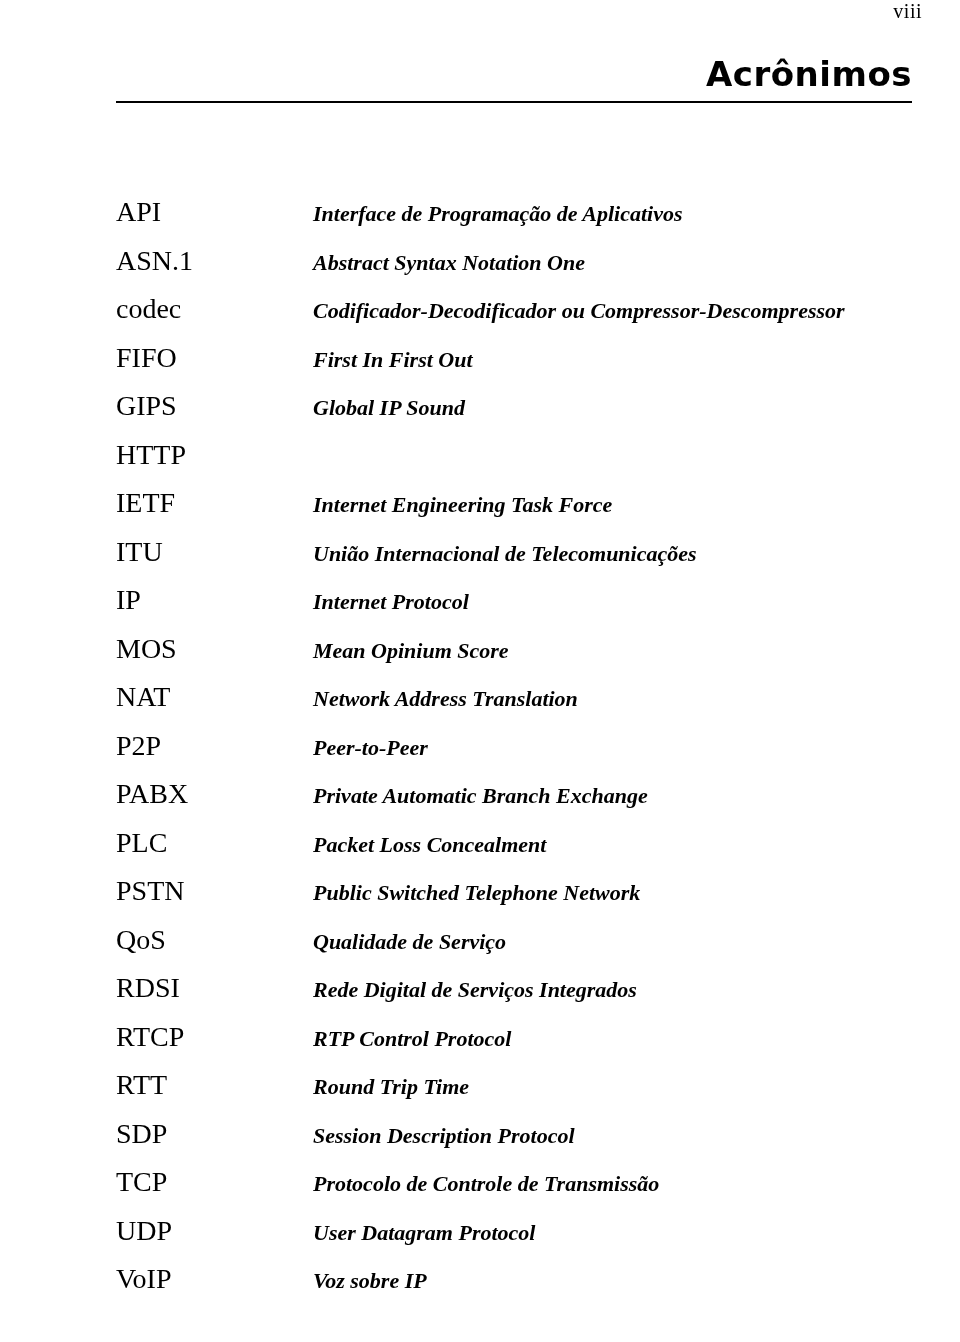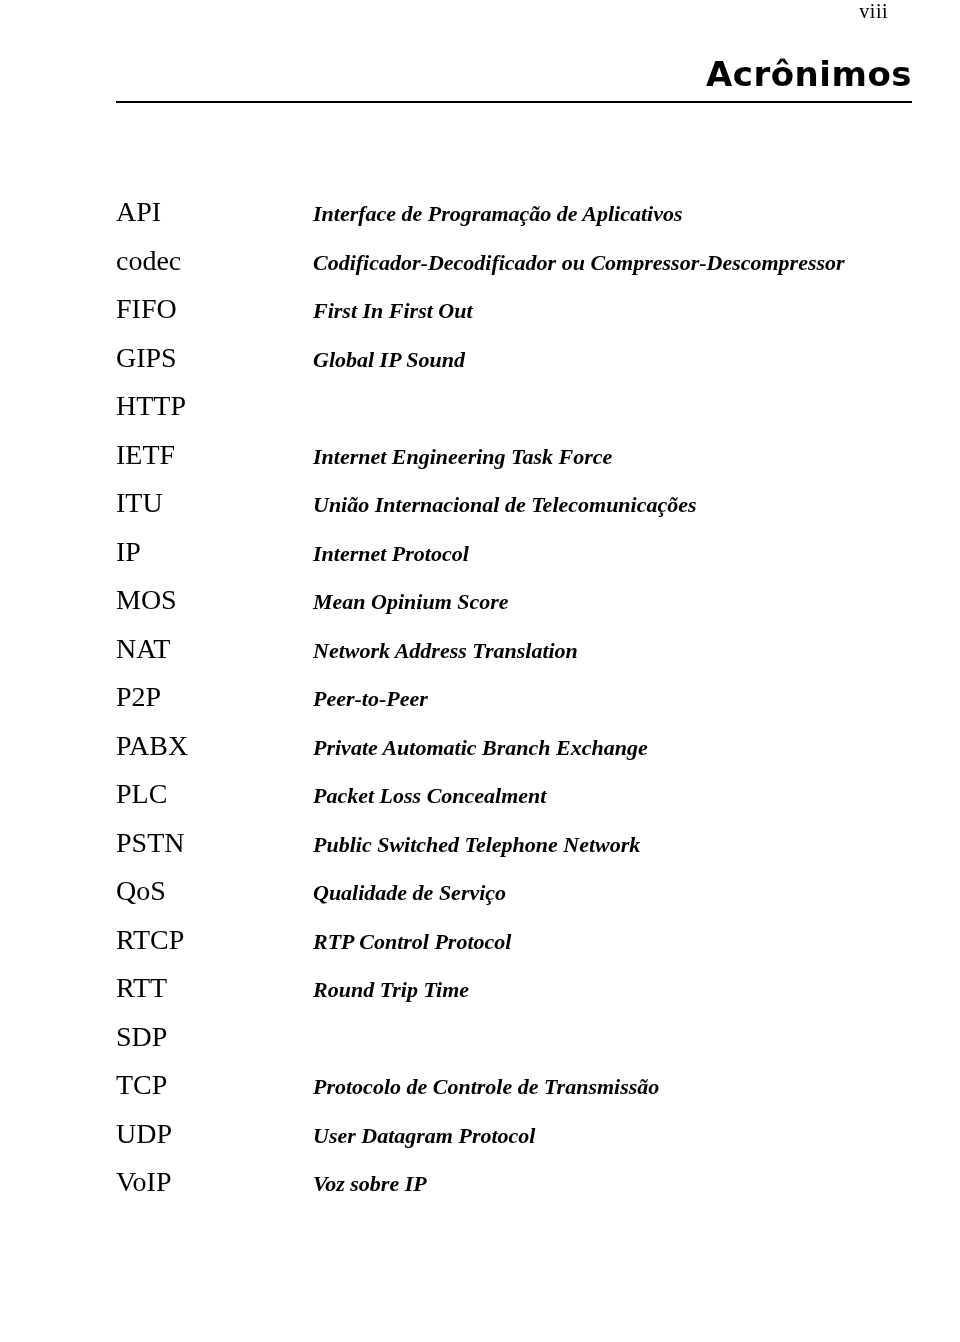--- a/index.html
+++ b/index.html
@@ -17,21 +17,21 @@
   }
   .page {
     position: relative;
     width: 960px;
     height: 1342px;
     box-sizing: border-box;
   }
   .page-number {
     position: absolute;
     top: 0px;
-    right: 72px;
+    right: 38px;
     font-family: "Liberation Serif", serif;
     font-size: 20px;
     letter-spacing: 0.5px;
     color: #000;
   }
   .title-block {
     position: absolute;
     top: 56px;
     left: 116px;
     width: 796px;
@@ -90,20 +90,24 @@
     <div class="title">Acrônimos</div>
     <div class="title-rule"></div>
   </div>
 
   <div class="acronym-list">
     <div class="acronym-row">
       <div class="acronym-term">API</div>
       <div class="acronym-def">Interface de Programação de Aplicativos</div>
     </div>
     <div class="acronym-row">
+      <div class="acronym-term">ASN.1</div>
+      <div class="acronym-def">Abstract Syntax Notation One</div>
+    </div>
+    <div class="acronym-row">
       <div class="acronym-term">codec</div>
       <div class="acronym-def">Codificador-Decodificador ou Compressor-Descompressor</div>
     </div>
     <div class="acronym-row">
       <div class="acronym-term">FIFO</div>
       <div class="acronym-def">First In First Out</div>
     </div>
     <div class="acronym-row">
       <div class="acronym-term">GIPS</div>
       <div class="acronym-def">Global IP Sound</div>
@@ -145,29 +149,34 @@
     </div>
     <div class="acronym-row">
       <div class="acronym-term">PSTN</div>
       <div class="acronym-def">Public Switched Telephone Network</div>
     </div>
     <div class="acronym-row">
       <div class="acronym-term">QoS</div>
       <div class="acronym-def">Qualidade de Serviço</div>
     </div>
     <div class="acronym-row">
+      <div class="acronym-term">RDSI</div>
+      <div class="acronym-def">Rede Digital de Serviços Integrados</div>
+    </div>
+    <div class="acronym-row">
       <div class="acronym-term">RTCP</div>
       <div class="acronym-def">RTP Control Protocol</div>
     </div>
     <div class="acronym-row">
       <div class="acronym-term">RTT</div>
       <div class="acronym-def">Round Trip Time</div>
     </div>
     <div class="acronym-row">
       <div class="acronym-term">SDP</div>
+      <div class="acronym-def">Session Description Protocol</div>
     </div>
     <div class="acronym-row">
       <div class="acronym-term">TCP</div>
       <div class="acronym-def">Protocolo de Controle de Transmissão</div>
     </div>
     <div class="acronym-row">
       <div class="acronym-term">UDP</div>
       <div class="acronym-def">User Datagram Protocol</div>
     </div>
     <div class="acronym-row">

